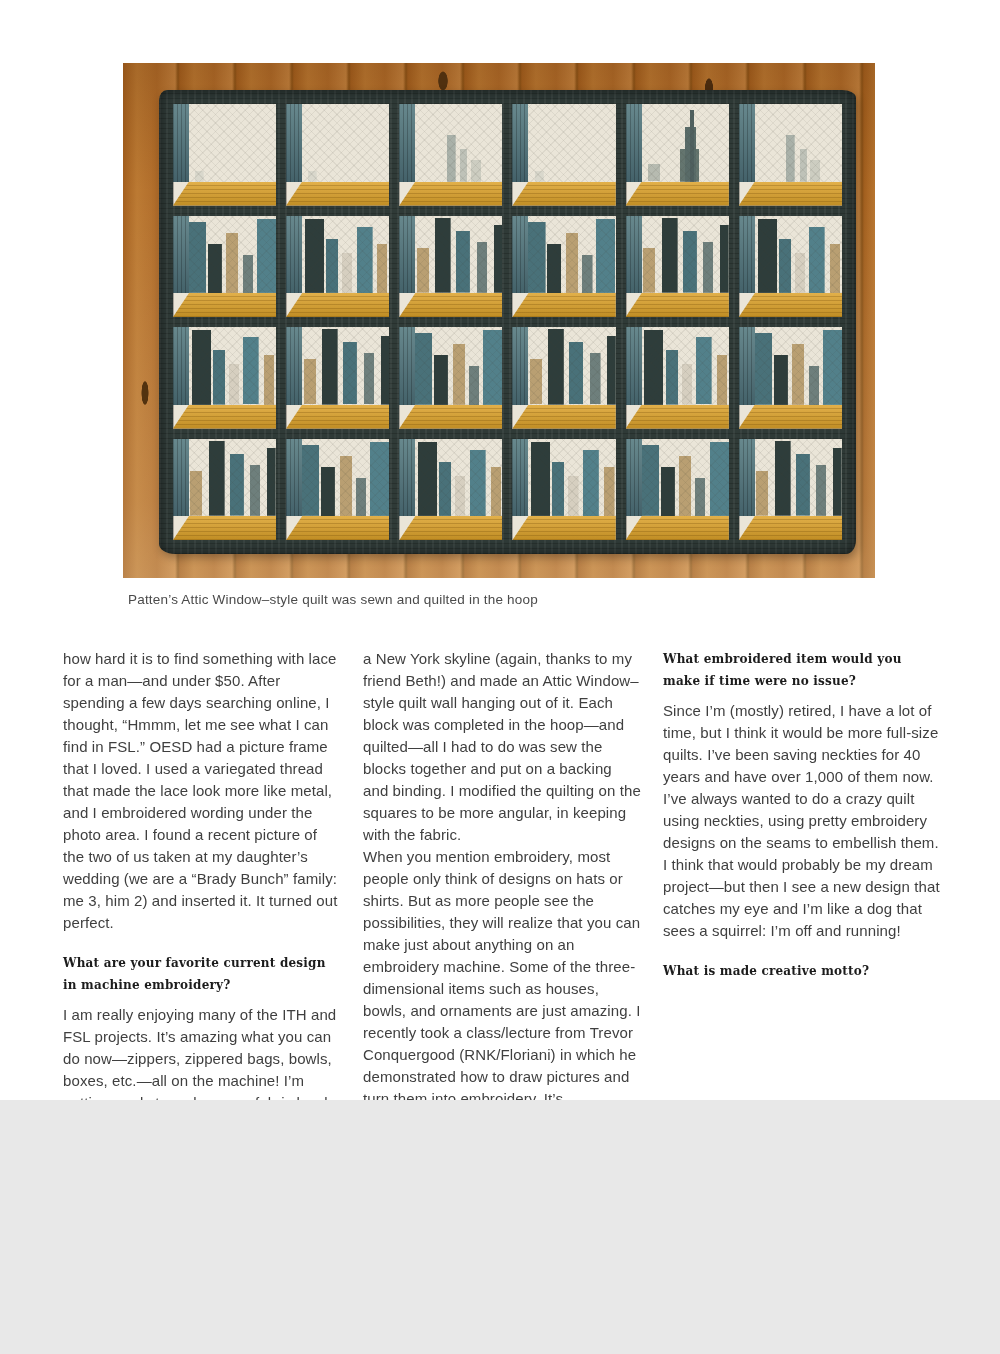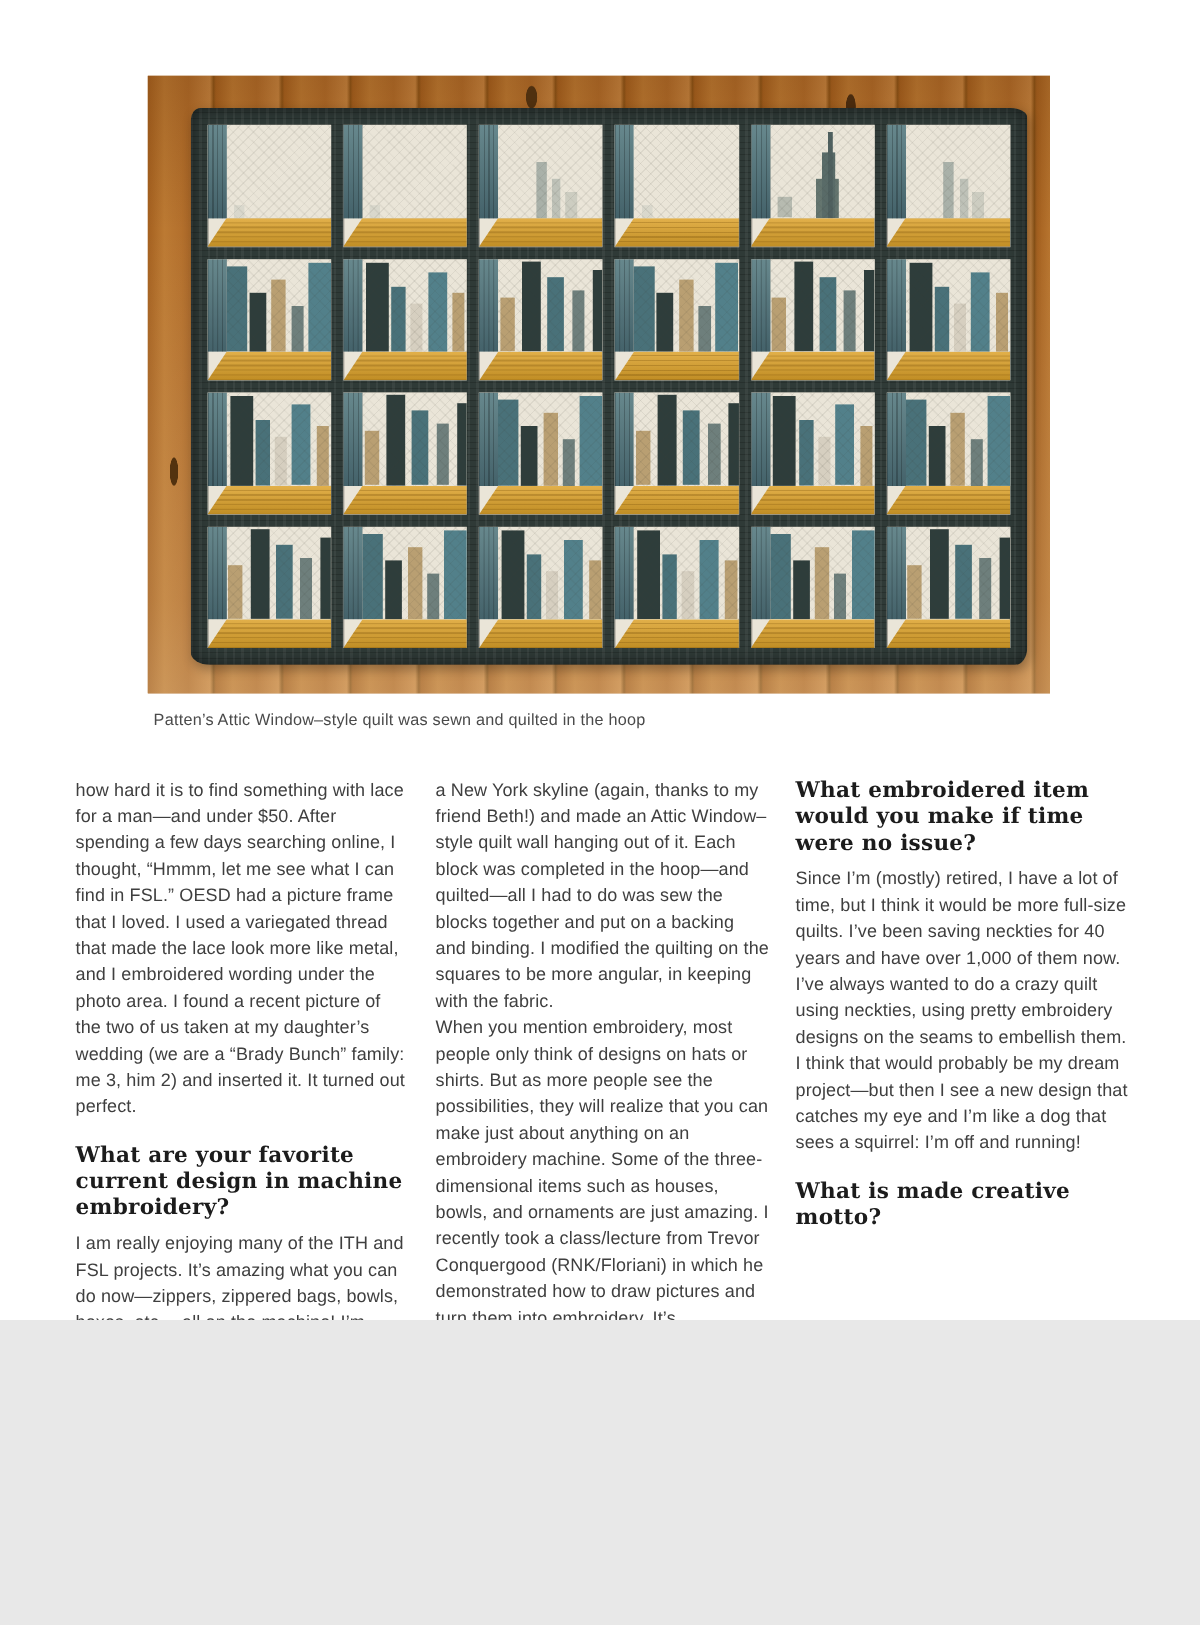--- a/index.html
+++ b/index.html
@@ -84,21 +84,21 @@
     background-size:14% 58%, 18% 97%, 16% 80%, 12% 66%, 10% 88%;
     background-position:2% 100%, 28% 100%, 56% 100%, 80% 100%, 100% 100%;}
 
   
   .caption{position:absolute;left:128px;top:592px;width:740px;
     font-size:13.5px;color:#4a4a4a;letter-spacing:.2px;}
   .col{position:absolute;top:648px;width:278px;}
   .col1{left:63px;} .col2{left:363px;} .col3{left:663px;}
   .col p{margin:0;font-size:15px;line-height:22px;color:#3f3f3f;letter-spacing:.1px;}
   .col h3{margin:18px 0 8px 0;font-family:"DejaVu Serif",serif;font-weight:bold;
-    font-size:18px;line-height:22px;color:#1c1c1c;letter-spacing:.2px;}
+    font-size:12px;line-height:22px;color:#1c1c1c;letter-spacing:.2px;}
   .col h3.first{margin-top:0;}
   .endmark{display:inline-block;width:17px;height:17px;border-radius:50%;
     background:var(--endmark_red);color:#fff;text-align:center;line-height:17px;
     font-family:"DejaVu Serif",serif;font-style:italic;font-weight:bold;font-size:12px;
     vertical-align:-3px;margin-left:4px;}
 
   
   .footer{position:absolute;right:63px;top:1344px;display:flex;align-items:baseline;gap:12px;}
   .site{font-size:11.5px;letter-spacing:1.6px;color:#2e2e2e;}
   .pagenum{font-size:12px;font-weight:normal;color:#111;}

